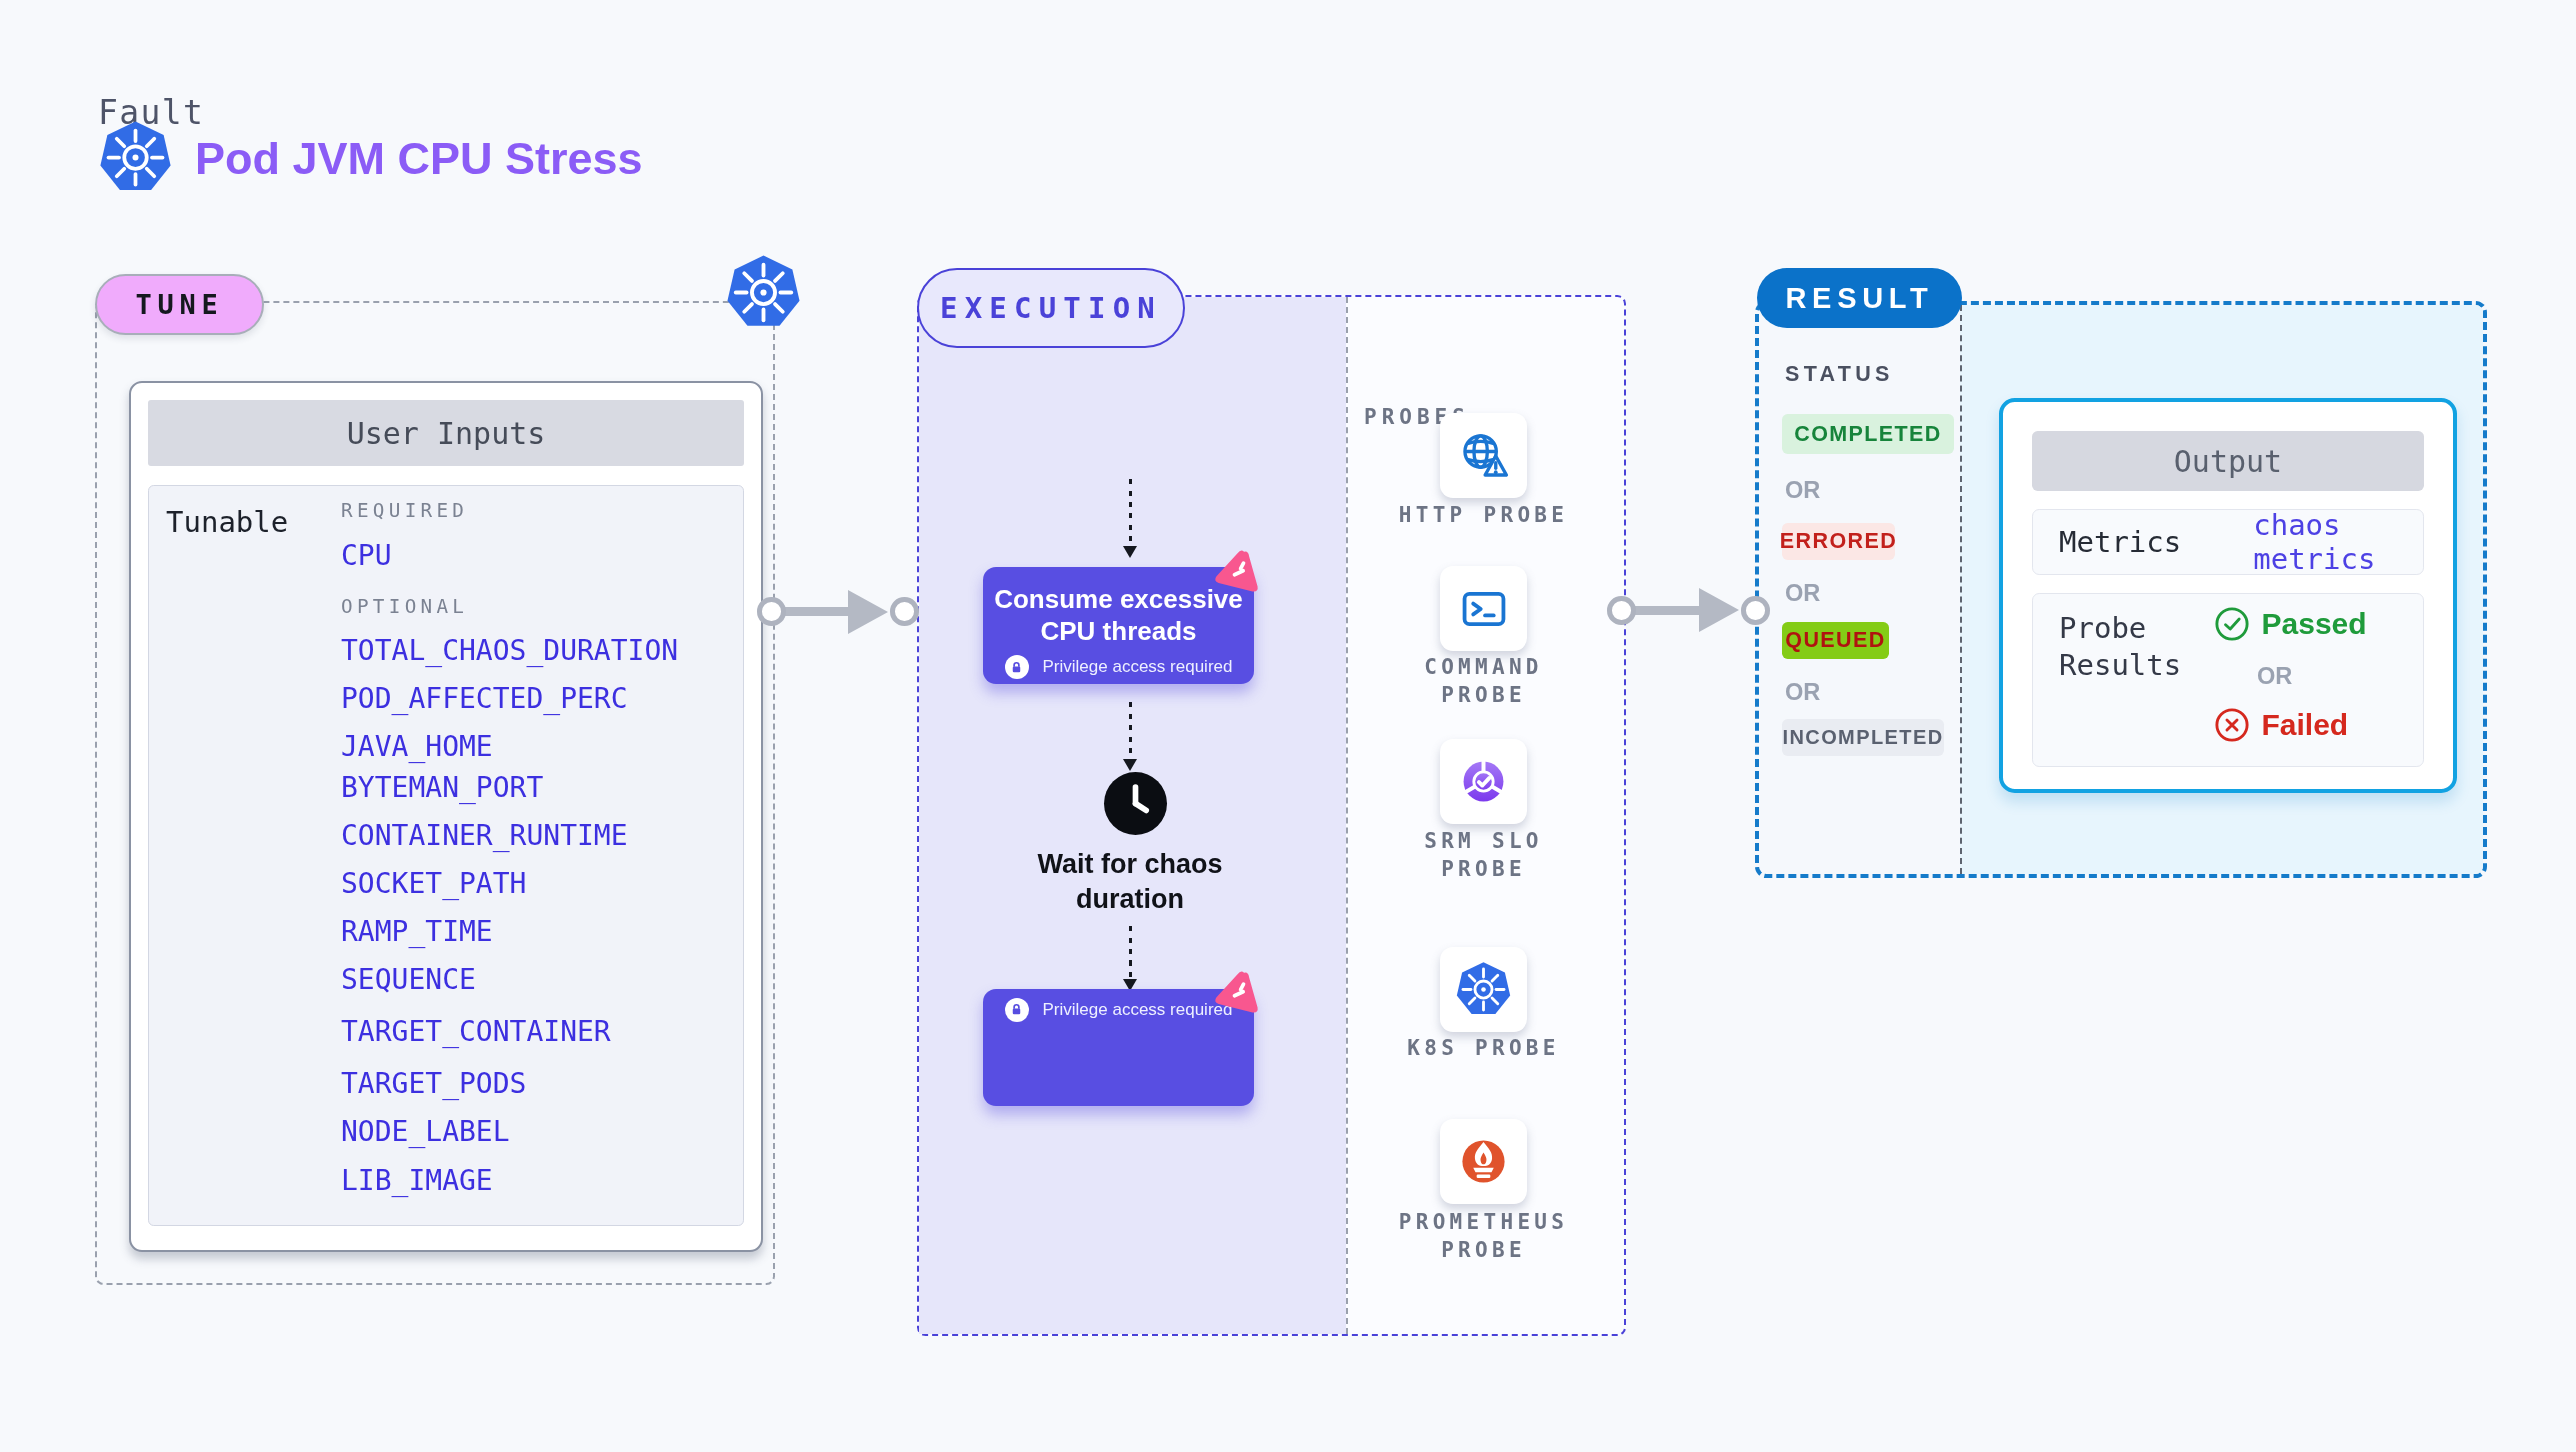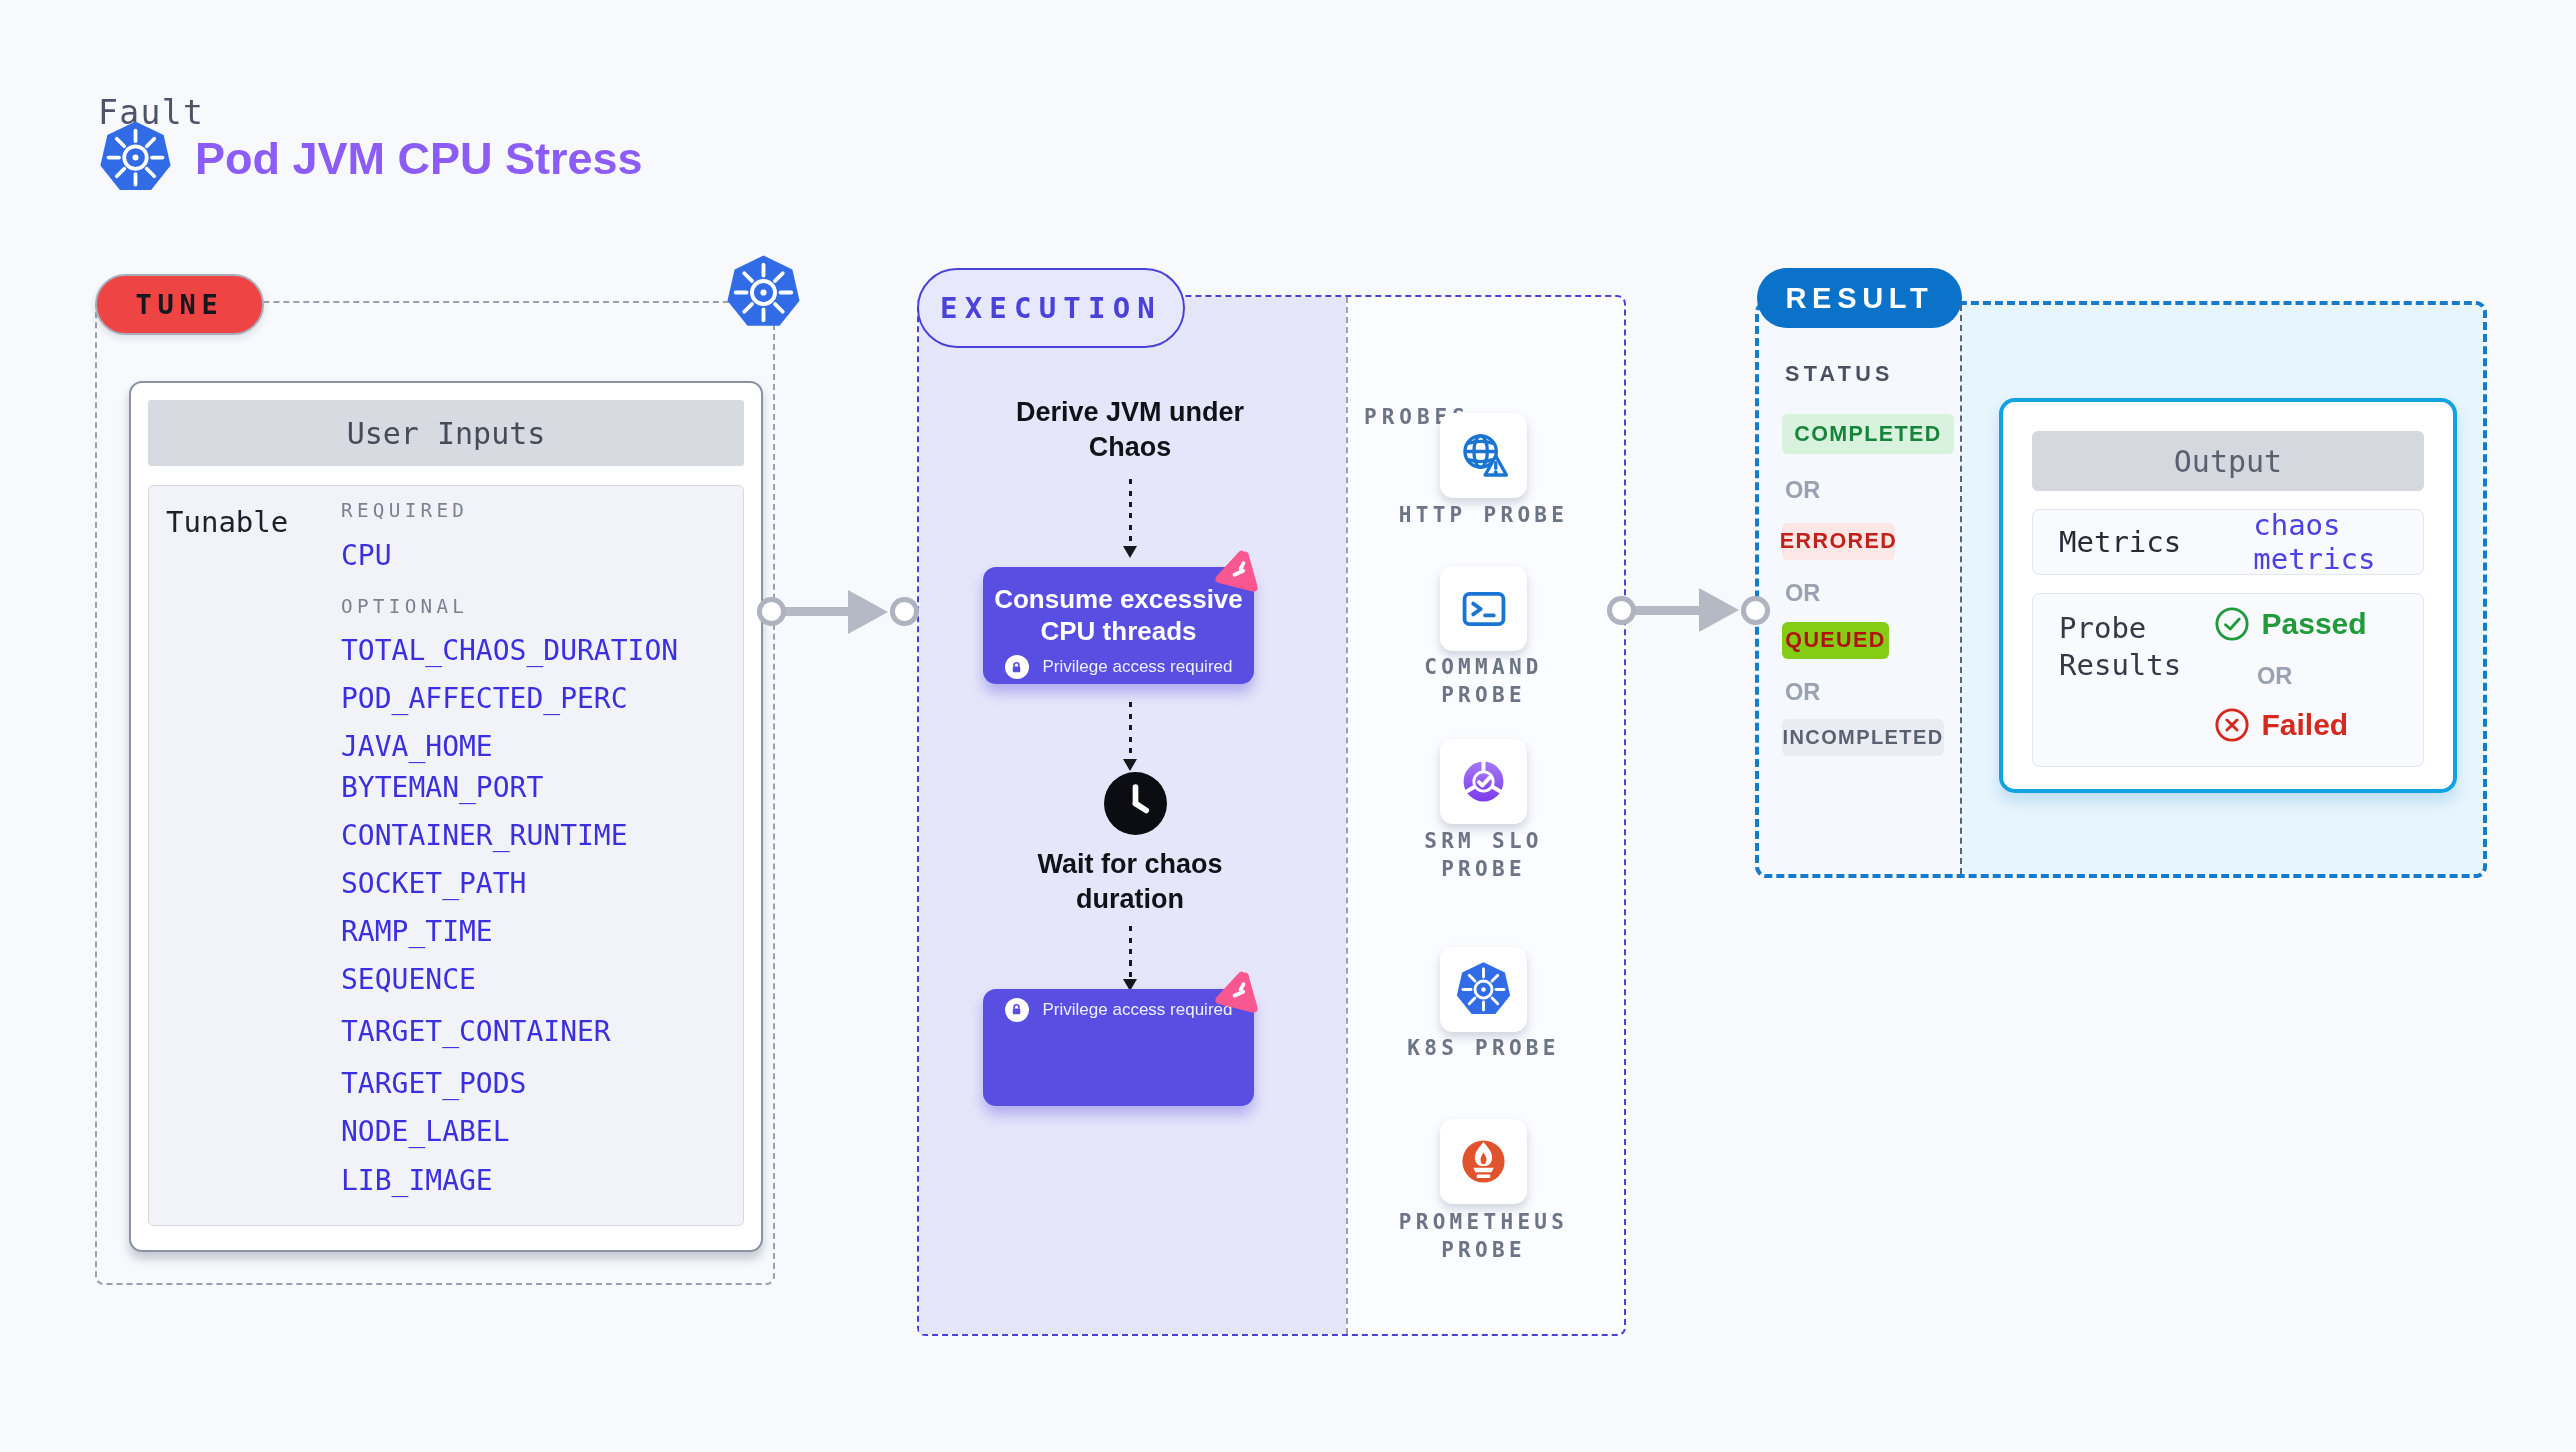--- a/index.html
+++ b/index.html
@@ -16,21 +16,21 @@
   .tune-box{border:2.1px dashed #9aa1ae;border-radius:8.6px;}
   .exec-box{border:2.9px dashed #4a42d8;border-radius:8.6px;background:#fbfcff;}
   .exec-lavender{position:absolute;left:0;top:0;bottom:0;width:427px;background:#e6e6fa;}
   .exec-divider{position:absolute;left:427px;top:0;bottom:0;border-left:2.1px dashed #9aa0ac;}
   .result-box{border:4.3px dashed #157bca;border-radius:11.5px;background:#f5f8fc;overflow:hidden;}
   .result-cyan{position:absolute;left:201px;top:0;bottom:0;right:0;background:#e7f5fd;}
   .result-divider{position:absolute;left:201px;top:0;bottom:0;border-left:2.1px dashed #5d6470;}
 
   
   .pill{display:flex;align-items:center;justify-content:center;border-radius:43px;z-index:5;}
-  .pill-tune{background:#ef4444;border:2.1px solid #a8aeb9;color:#15181f;
+  .pill-tune{background:#f0abfc;border:2.1px solid #a8aeb9;color:#15181f;
              font-weight:bold;font-size:27px;letter-spacing:5.7px;box-shadow:0 3.6px 7.2px rgba(40,50,70,.12);}
   .pill-exec{background:#e8e8fc;border:2.9px solid #4a42d8;color:#4a42d8;
              font-weight:bold;font-size:29px;letter-spacing:7.2px;}
   .pill-result{background:#0b72c9;color:#ffffff;font-weight:bold;font-size:29px;letter-spacing:5.7px;}
 
   
   .ui-card{background:#ffffff;border:2.1px solid #8a92a3;border-radius:13px;
            box-shadow:0 6.4px 10px rgba(70,80,105,.28);}
   .ui-header{background:#d8dae2;border-radius:3px;display:flex;align-items:center;justify-content:center;
              font-size:30px;color:#454b58;}
@@ -173,24 +173,20 @@
   </div>
 
   <div class="abs exec-box" style="left:917px;top:295px;width:705px;height:1037px;">
     <div class="exec-lavender"></div>
     <div class="exec-divider"></div>
   </div>
   <div class="abs pill pill-exec mono" style="left:917px;top:268px;width:264px;height:76px;">
     <span>EXECUTION</span>
   </div>
 
-  <div class="abs flow-text" style="left:969px;top:395px;width:322px;">
-    <div>Derive JVM under</div>
-    <div>Chaos</div>
-  </div>
   <div>
     <div class="abs dotted-line" style="left:1129px;top:479px;height:66px;"></div>
     <div class="abs dot-head" style="left:1123px;top:546px;"></div>
   </div>
 
   <div class="abs chaos-node" style="left:983px;top:567px;width:271px;height:117px;">
     <div class="node-title">
       <div>Consume excessive</div>
       <div>CPU threads</div>
     </div>

